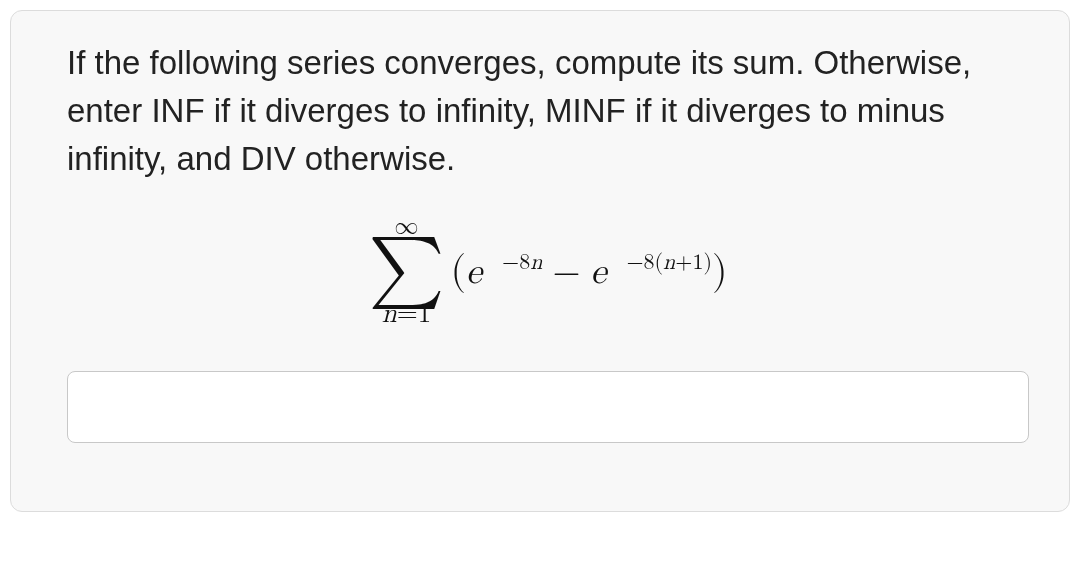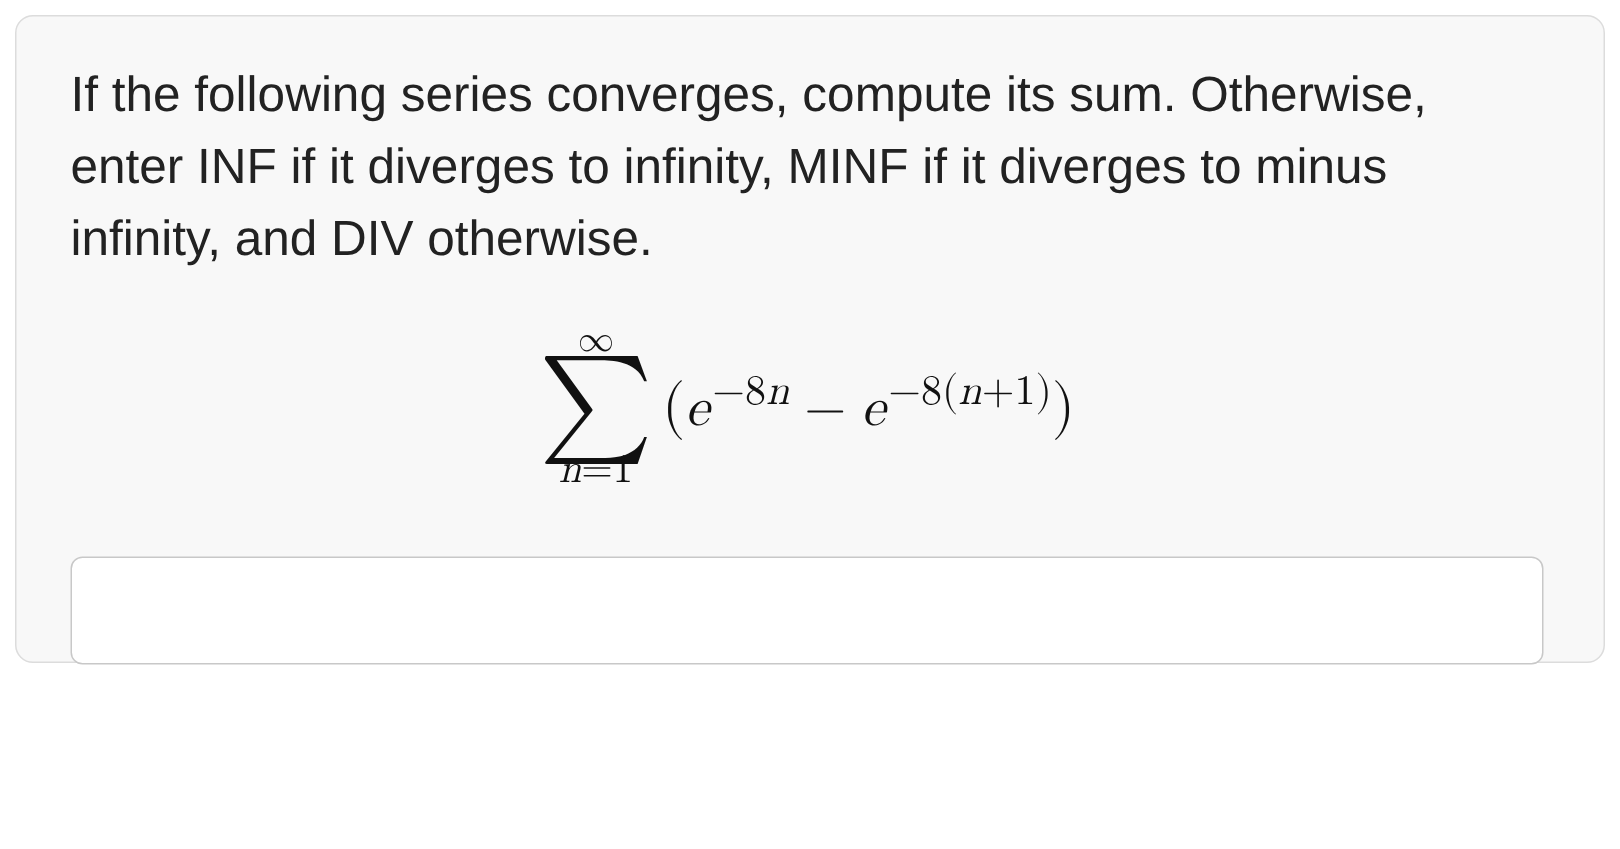--- a/index.html
+++ b/index.html
@@ -12,25 +12,25 @@
     height: 566px;
     font-family: Arial, Helvetica, sans-serif;
     background: #ffffff;
     display: flex;
     align-items: flex-start;
     justify-content: flex-start;
   }
   .question-card {
     margin: 10px;
     width: 1060px;
-    height: 432px;
+    height: 502px;
     background: #f8f8f8;
     border: 1px solid #dcdcdc;
     border-radius: 12px;
-    padding: 28px 40px 28px 36px;
+    padding: 28px 40px 28px 56px;
   }
   .question-text {
     font-size: 33px;
     line-height: 1.45;
     color: #222;
     margin: 0 0 32px 0;
     font-weight: 400;
   }
   .formula-wrap {
     width: 100%;
@@ -71,24 +71,24 @@
     align-items: baseline;
   }
   .paren {
     font-style: normal;
     font-size: 40px;
   }
   .base {
     font-style: italic;
   }
   .sup {
-    font-size: 28px;
+    font-size: 22px;
     position: relative;
     top: -14px;
-    margin-left: 2px;
+    margin-left: 20px;
     font-style: normal;
   }
   .sup .it {
     font-style: italic;
   }
   .minus {
     margin: 0 10px;
     font-style: normal;
   }
   .answer-input {

